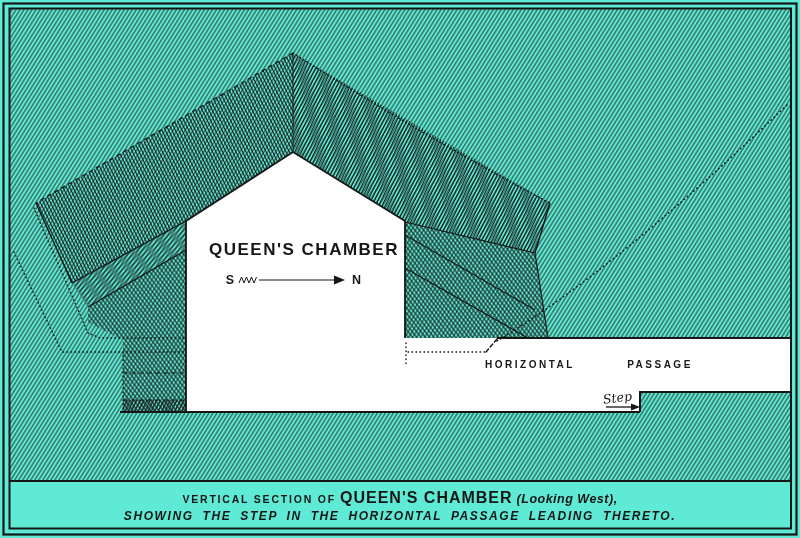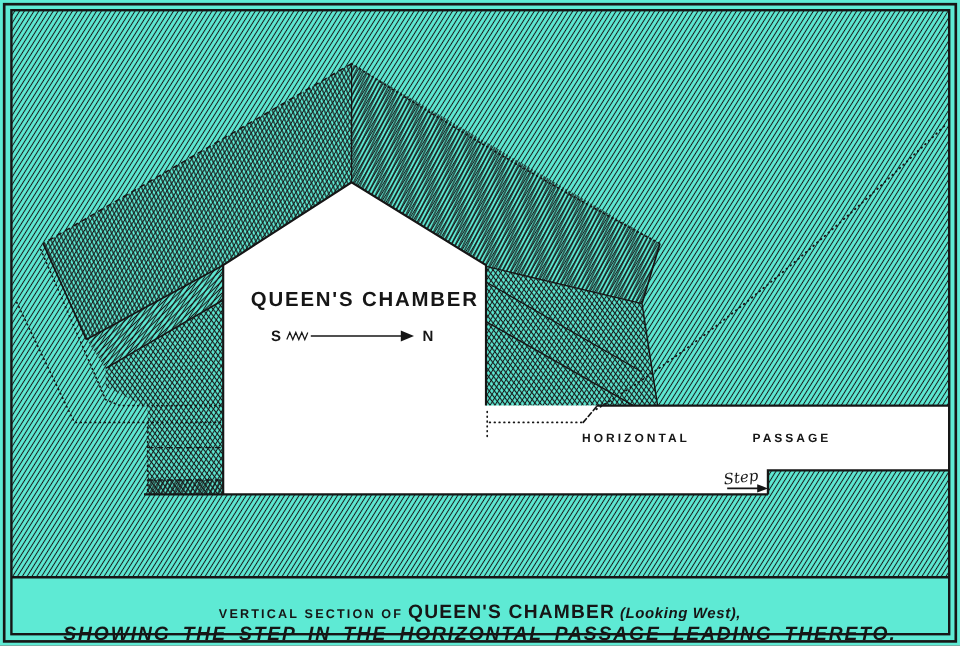--- a/index.html
+++ b/index.html
@@ -9,25 +9,25 @@
     background:#5eead4;
     font-family:"Liberation Sans", sans-serif;
     overflow:hidden;
   }
   #plate svg{position:absolute;left:0;top:0;}
   .svg-label{fill:#161616;}
   #caption{
     position:absolute;left:14px;right:14px;top:482px;height:46px;
     text-align:center;color:#161616;
   }
-  #caption .l1{margin-top:20px;line-height:18px;white-space:nowrap;}
+  #caption .l1{margin-top:7px;line-height:18px;white-space:nowrap;}
   #caption .l1 .small{font-size:10.5px;font-weight:bold;letter-spacing:1.8px;}
   #caption .l1 .big{font-size:16px;font-weight:bold;letter-spacing:1px;margin:0 4px;}
   #caption .l1 .ital{font-size:12.5px;font-weight:bold;font-style:italic;letter-spacing:0.5px;}
-  #caption .l2{font-size:16px;font-weight:bold;font-style:italic;
+  #caption .l2{font-size:12px;font-weight:bold;font-style:italic;
                letter-spacing:1.6px;word-spacing:4px;line-height:16px;white-space:nowrap;}
 </style>
 </head>
 <body>
 
 <div id="plate">
 
 <svg width="800" height="538" viewBox="0 0 800 538">
   <defs>
 

